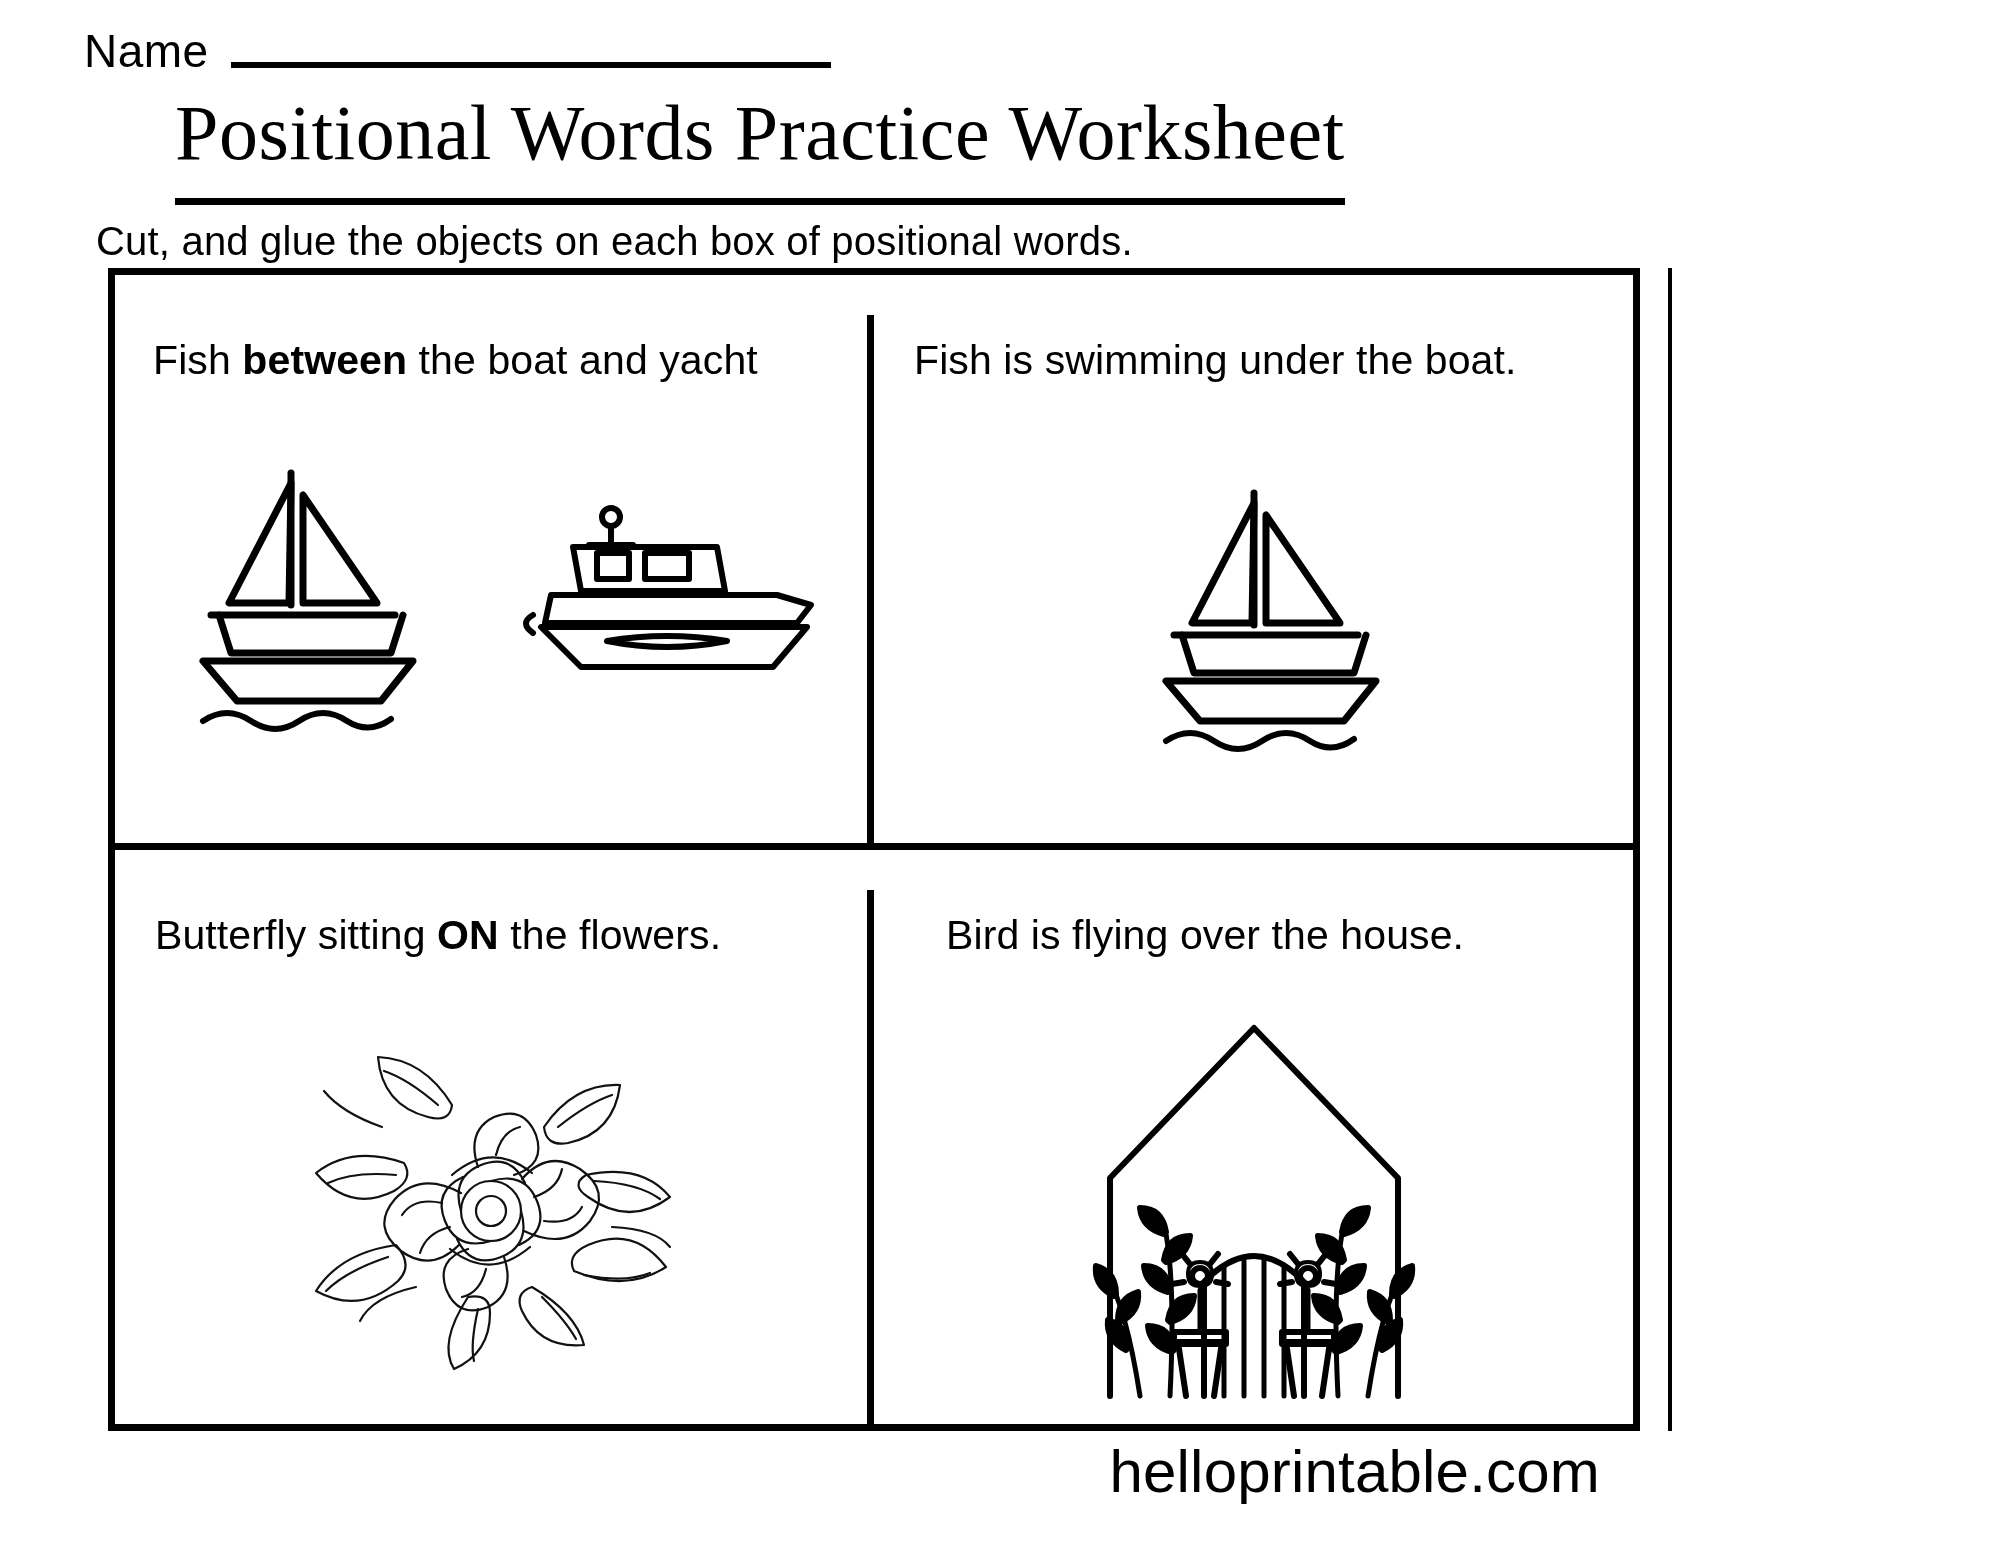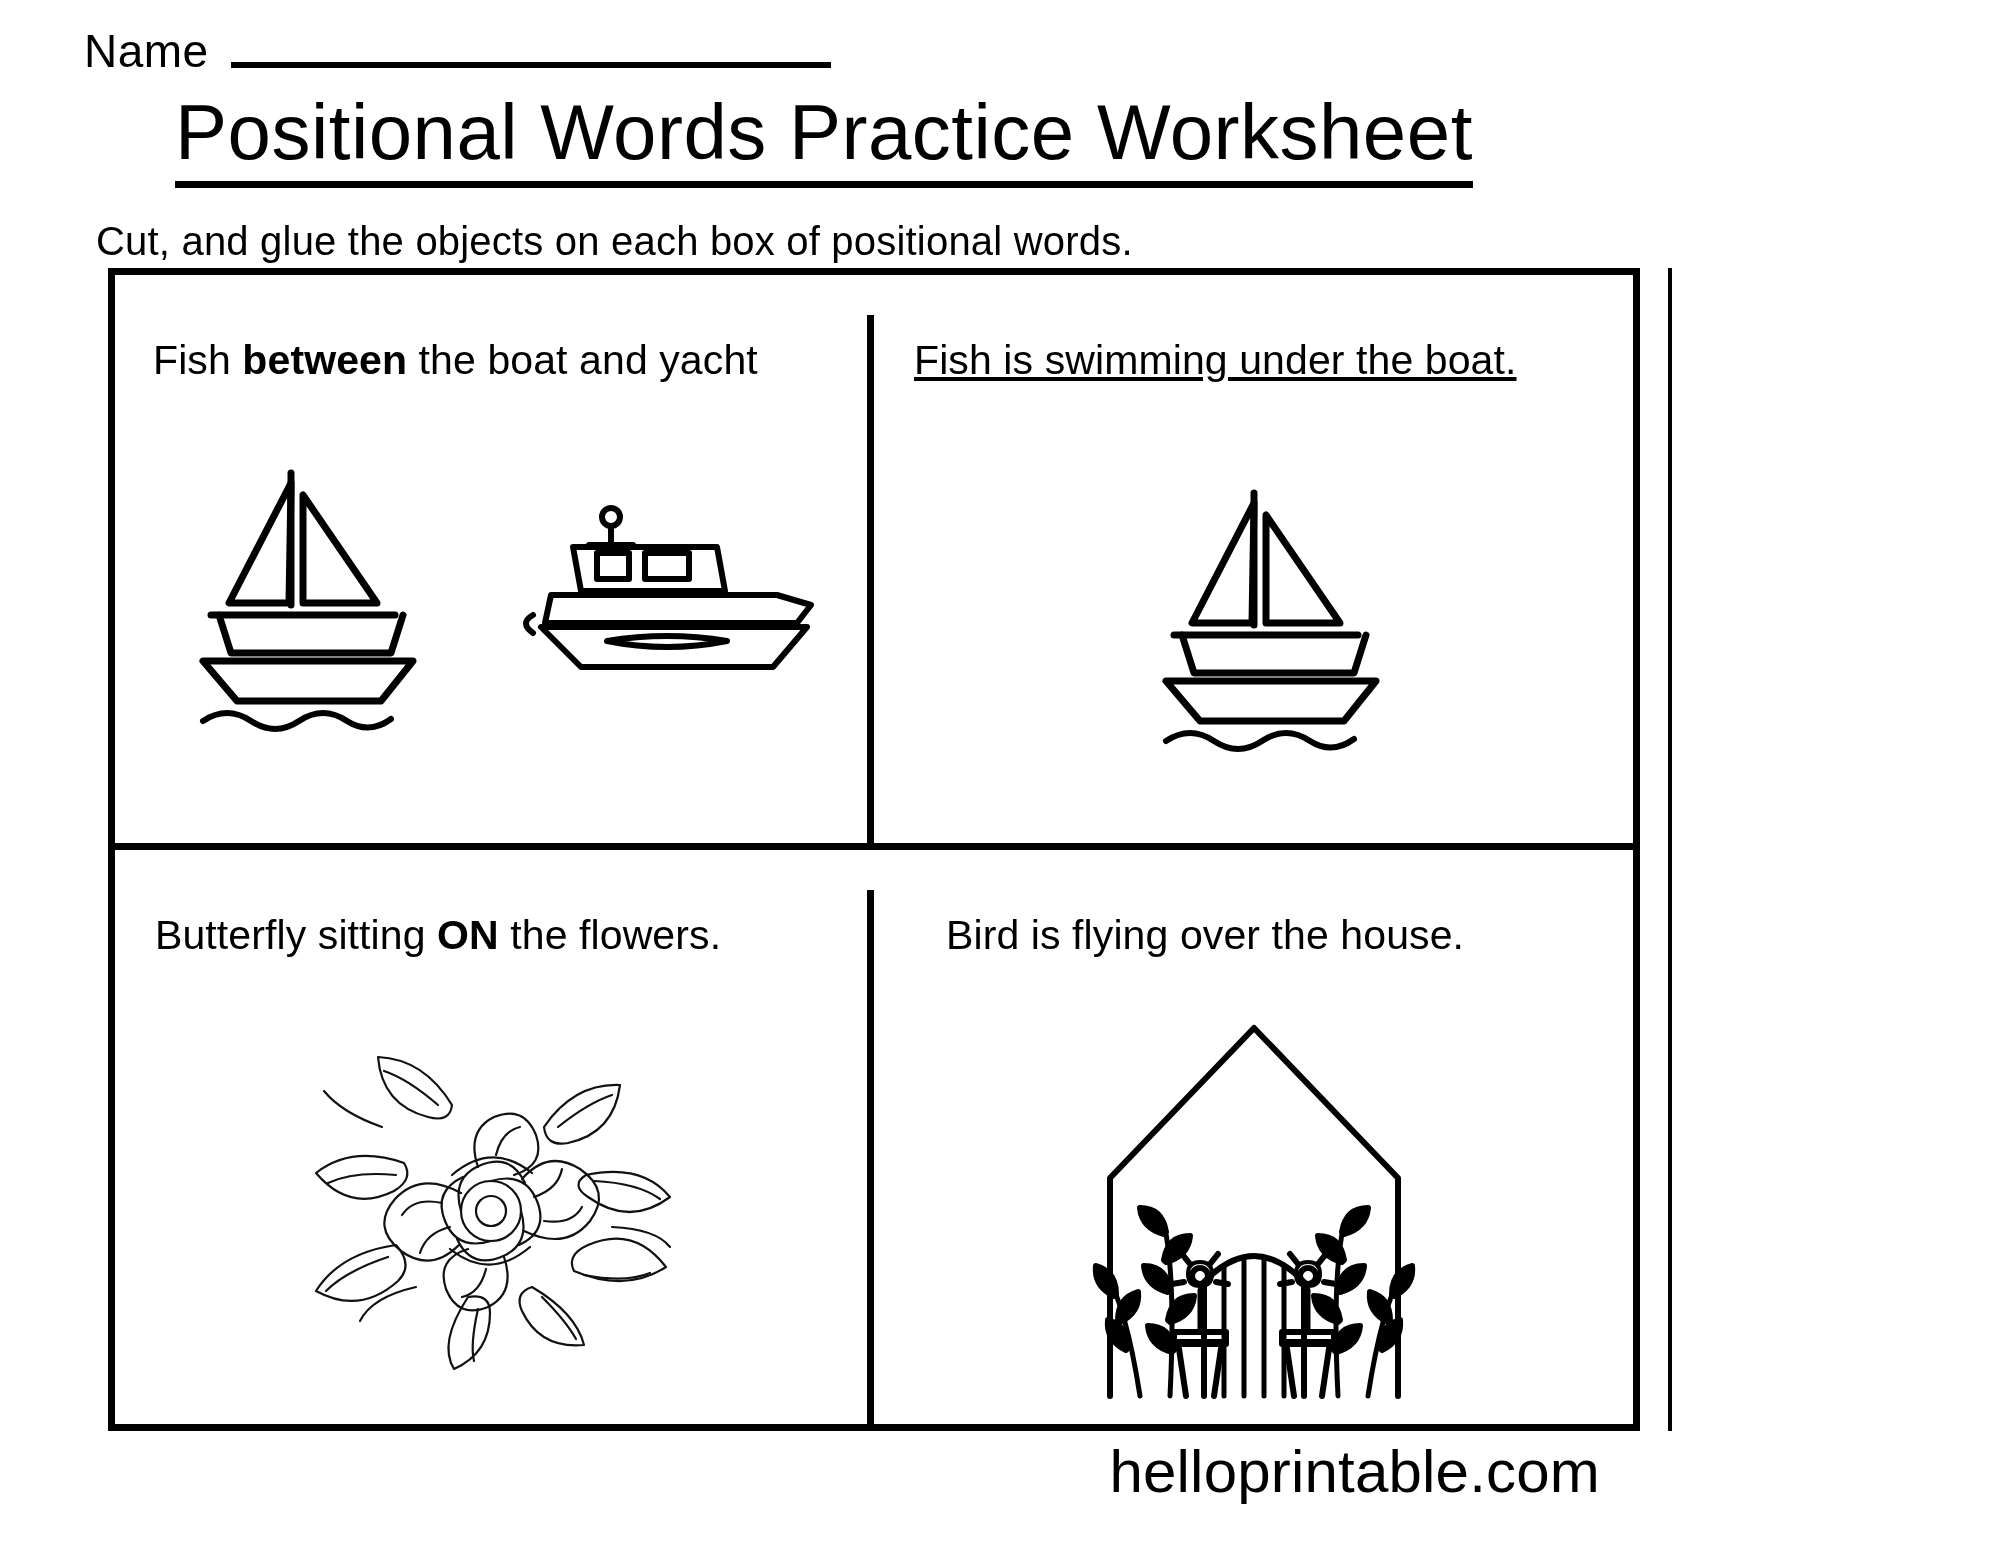--- a/index.html
+++ b/index.html
@@ -49,21 +49,22 @@
     top: 86px;
     width: 1740px;
     font-size: 78px;
     line-height: 92px;
     white-space: nowrap;
     letter-spacing: 0.5px;
   }
   .title-inner {
     display: inline-block;
     border-bottom: 7px solid #000;
-    padding-bottom: 3px;
+    padding-bottom: 19px;
+    font-family: Liberation Serif, serif;
   }
 
   
   .subtitle {
     position: absolute;
     left: 96px;
     top: 218px;
     font-size: 40px;
     line-height: 46px;
     white-space: nowrap;
@@ -94,21 +95,21 @@
   .cell.row-top   { border-bottom: 7px solid #000; }
 
   .cell-text {
     font-size: 41px;
     line-height: 62px;
     letter-spacing: 0.1px;
     margin: 0;
   }
   .cell-text b { font-weight: bold; }
   .cell-1 .cell-text { padding-left: 10px; }
-  .cell-2 .cell-text { padding-left: 12px; text-decoration: underline; }
+  .cell-2 .cell-text { padding-left: 12px; }
   .cell-3 .cell-text { padding-left: 12px; text-align: left; }
   .cell-4 .cell-text { padding-left: 44px; }
 
   .cell-art {
     position: absolute;
     left: 0;
     right: 0;
     display: flex;
     align-items: center;
     justify-content: center;

